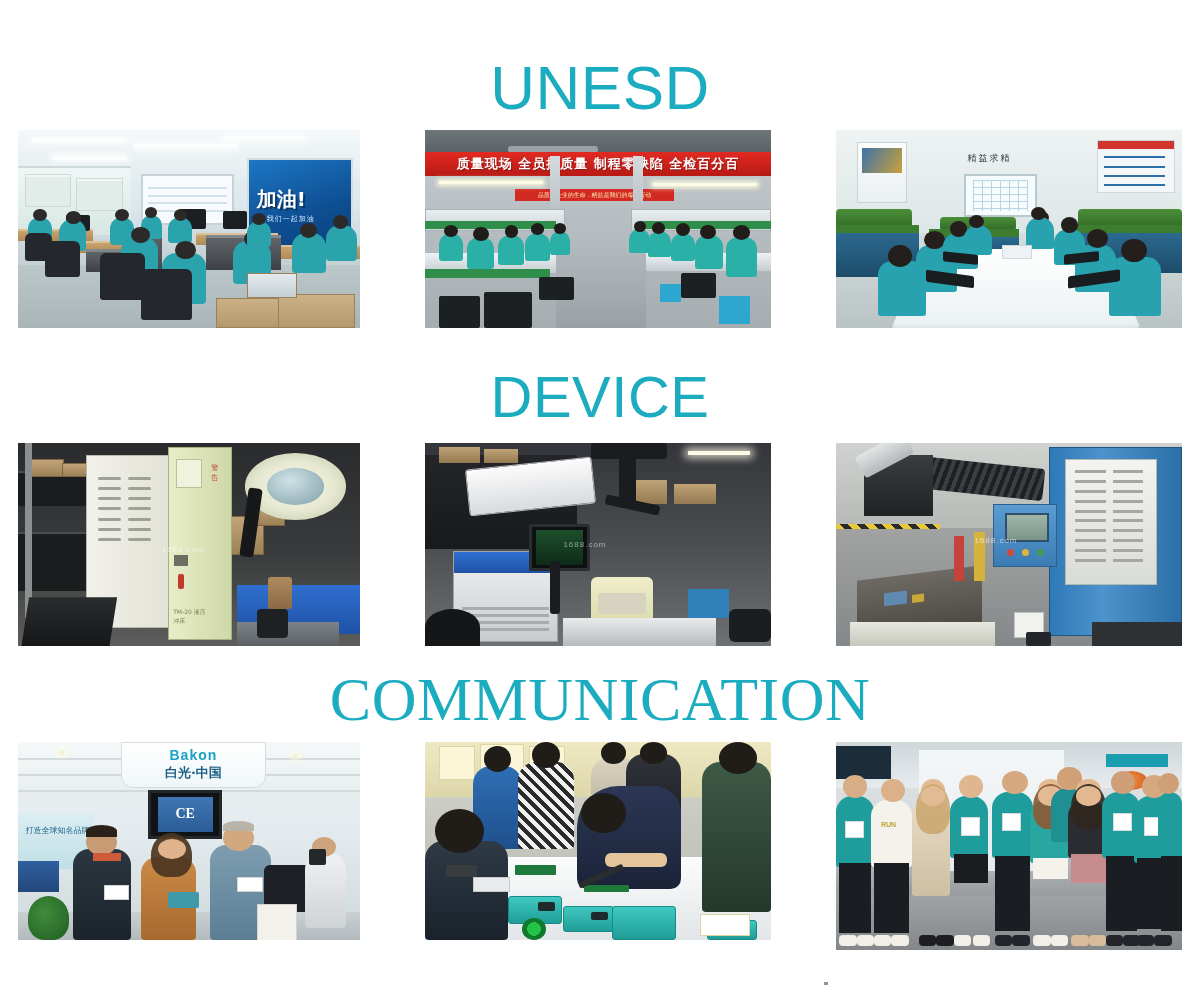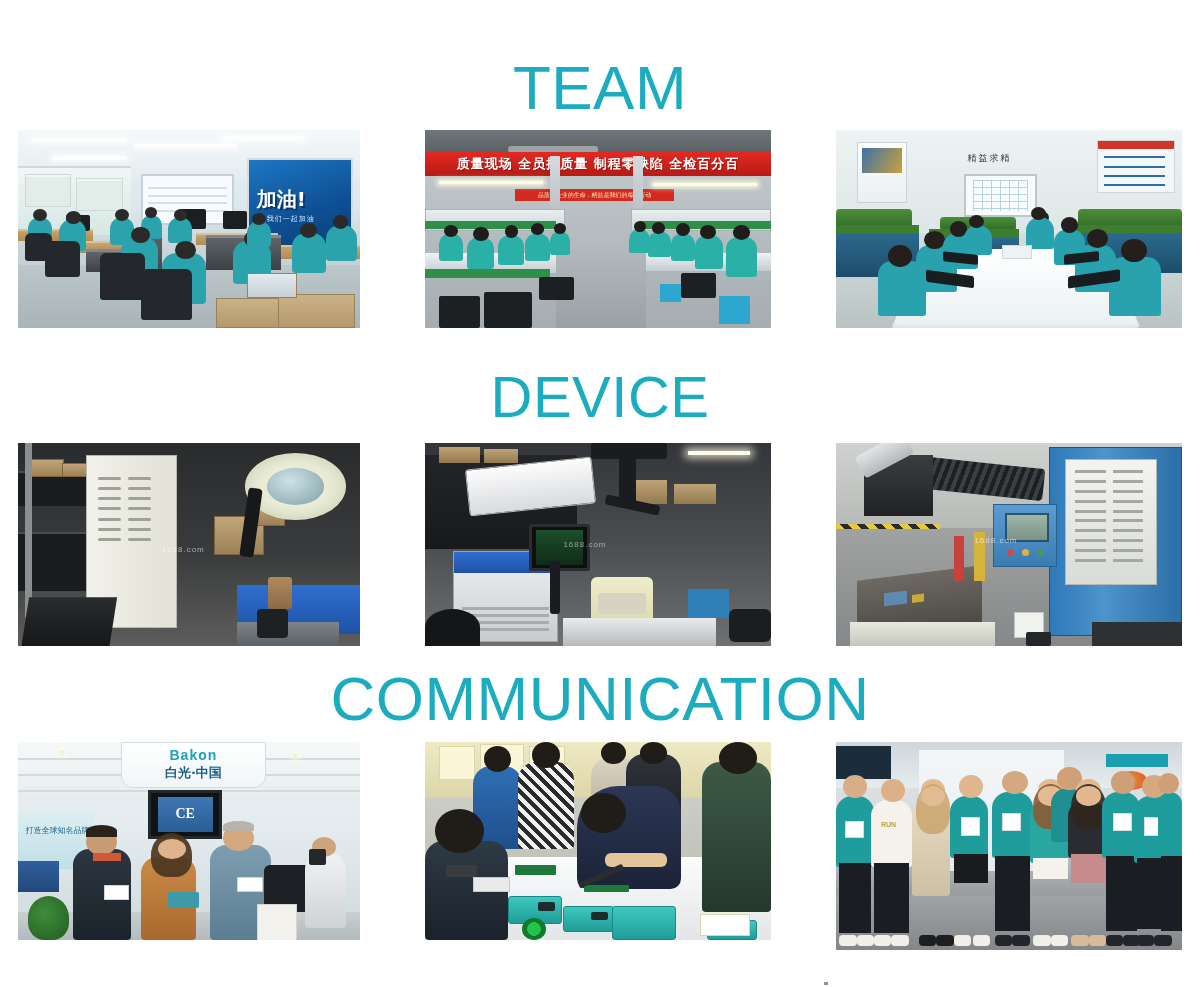--- a/index.html
+++ b/index.html
@@ -455,21 +455,21 @@
   .dot-artifact {
     position:absolute; width:4px; height:3px; background:#8f9396;
   }
 </style>
 </head>
 <body style="background: rgb(255, 255, 255);">
 
 <div class="page">
 
   <div class="heading-row" style="top:57px;">
-    <div class="section-heading heading-team" style="color: rgb(28, 172, 192);">TEAM</div>
+    <div class="section-heading heading-team" style="color: rgb(28, 172, 192);">UNESD</div>
   </div>
 
   <div class="photo-row" style="top:130px; padding:0 18px; box-sizing:border-box;">
 
     <div class="photo" style="width:342px;height:198px;">
       <div class="scene sc-office">
         <div class="ceiling lay"></div>
         <div class="ceil-strip lay" style="left:4%;top:4%;width:28%;"></div>
         <div class="ceil-strip lay" style="left:34%;top:7%;width:30%;"></div>
         <div class="ceil-strip lay" style="left:10%;top:13%;width:22%;"></div>
@@ -670,20 +670,27 @@
           <div class="vent" style="top:36%;"></div>
             <div class="vent" style="top:42%;"></div>
           <div class="vent" style="top:48%;"></div>
           <div class="vent vent2" style="top:12%;"></div>
             <div class="vent vent2" style="top:18%;"></div>
           <div class="vent vent2" style="top:24%;"></div>
             <div class="vent vent2" style="top:30%;"></div>
           <div class="vent vent2" style="top:36%;"></div>
             <div class="vent vent2" style="top:42%;"></div>
           <div class="vent vent2" style="top:48%;"></div>
+        </div>
+        <div class="column lay">
+          <div class="lay" style="left:10%;top:6%;width:40%;height:14%;background:#eff3dd;border:1px solid #b8c394;"></div>
+          <div class="redmark">警告</div>
+          <div class="lay" style="left:8%;top:56%;width:22%;height:6%;background:#6a6f62;"></div>
+          <div class="lay" style="left:14%;top:66%;width:10%;height:8%;background:#c0392b;border-radius:2px;"></div>
+          <div class="lay" style="left:6%;bottom:6%;width:60%;height:10%;color:#7d8459;font-size:6px;font-family:'DejaVu Sans',sans-serif;">TM-20 液压冲床</div>
         </div>
         <div class="lamp lay">
             <div class="glass"></div>
           </div>
         <div class="bluetable lay"></div>
         <div class="worktop lay"></div>
         <div class="lay" style="right:20%;bottom:18%;width:7%;height:16%;background:linear-gradient(#b08a5e,#8a6a45);border-radius:3px;"></div>
         <div class="lay" style="right:21%;bottom:4%;width:9%;height:14%;background:#1e2124;border-radius:4px;"></div>
         <div class="hose lay" style="right:30%;top:22%;width:4%;height:34%;transform:rotate(8deg);"></div>
         <div class="bin lay"></div>
@@ -776,21 +783,21 @@
         <div class="lay" style="right:40%;bottom:4%;width:8%;height:12%;background:#f1f2ee;border:1px solid #c3c6c0;"></div>
         <div class="lay" style="right:38%;bottom:0;width:7%;height:7%;background:#23262a;border-radius:2px;"></div>
         <div class="wm lay">1688.com</div>
       </div>
       <span class="lbl">1688.com</span>
       <span class="lbl">Blue industrial welding machine with white louvred panel, control display and metal work table</span>
     </div>
   </div>
 
   <div class="heading-row" style="top:668px;">
-    <div class="section-heading heading-comm" style="color: rgb(28, 172, 192);">COMMUNICATION</div>
+    <div class="section-heading heading-comm" style="color: rgb(28, 172, 192); font-family: Liberation Serif, serif;">COMMUNICATION</div>
   </div>
 
   <div class="photo-row" style="top:742px; padding:0 18px; box-sizing:border-box;">
 
     <div class="photo" style="width:342px;height:198px;">
       <div class="scene sc-booth">
         <div class="ceiling lay"></div>
         <div class="ceilbeam lay" style="top:8%;"></div>
         <div class="ceilbeam lay" style="top:16%;"></div>
         <div class="ceilbeam lay" style="top:24%;"></div>

